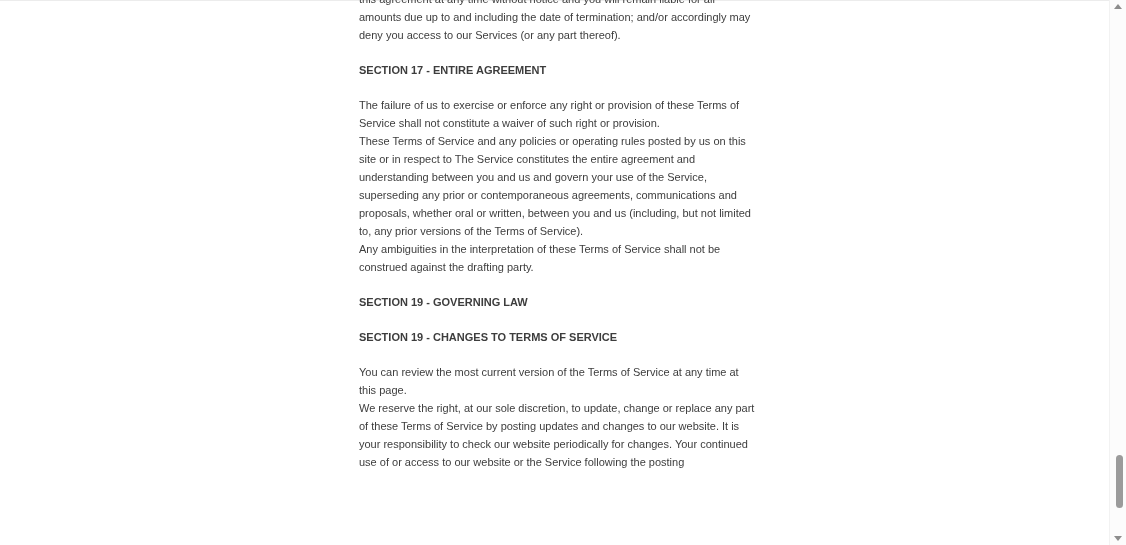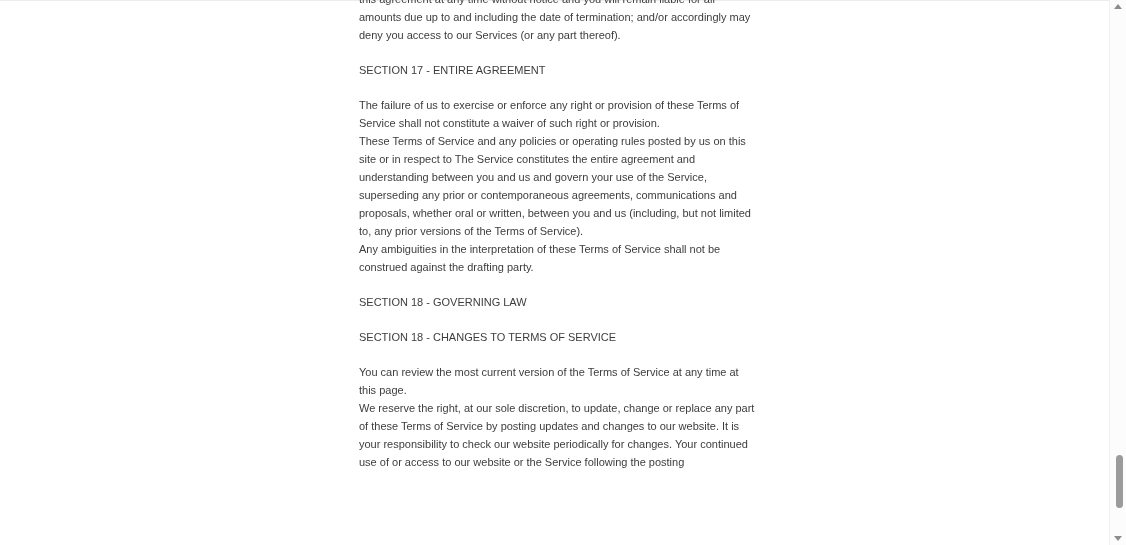--- a/index.html
+++ b/index.html
@@ -32,21 +32,21 @@
     font-size: 11px;
     line-height: 18px;
     font-weight: 400;
     z-index: 2;
   }
   .block {
     margin: 0 0 17px 0;
     white-space: pre-line;
   }
   .heading {
-    font-weight: 400; 
+    font-weight: 700; 
   }
   .scrollbar {
     position: absolute;
     top: 0;
     right: 0;
     width: 17px;
     height: 545px;
     background: #fcfcfc;
     border-left: 1px solid #f2f2f2;
     box-sizing: border-box;
@@ -96,24 +96,24 @@
 
   <div class="terms-document">
     <p class="block paragraph">this agreement at any time without notice and you will remain liable for all amounts due up to and including the date of termination; and/or accordingly may deny you access to our Services (or any part thereof).</p>
 
     <p class="block heading">SECTION 17 - ENTIRE AGREEMENT</p>
 
     <p class="block paragraph">The failure of us to exercise or enforce any right or provision of these Terms of Service shall not constitute a waiver of such right or provision.
 These Terms of Service and any policies or operating rules posted by us on this site or in respect to The Service constitutes the entire agreement and understanding between you and us and govern your use of the Service, superseding any prior or contemporaneous agreements, communications and proposals, whether oral or written, between you and us (including, but not limited to, any prior versions of the Terms of Service).
 Any ambiguities in the interpretation of these Terms of Service shall not be construed against the drafting party.</p>
 
-    <p class="block heading">SECTION 18 - GOVERNING LAW</p>
+    <p class="block heading">SECTION 19 - GOVERNING LAW</p>
 
 
-    <p class="block heading">SECTION 18 - CHANGES TO TERMS OF SERVICE</p>
+    <p class="block heading">SECTION 19 - CHANGES TO TERMS OF SERVICE</p>
 
     <p class="block paragraph">You can review the most current version of the Terms of Service at any time at this page.
 We reserve the right, at our sole discretion, to update, change or replace any part of these Terms of Service by posting updates and changes to our website. It is your responsibility to check our website periodically for changes. Your continued use of or access to our website or the Service following the posting</p>
   </div>
 
   <div class="scrollbar">
     <div class="sb-btn up">
       <span class="tri tri-up"></span>
     </div>
     <div class="sb-thumb"></div>

